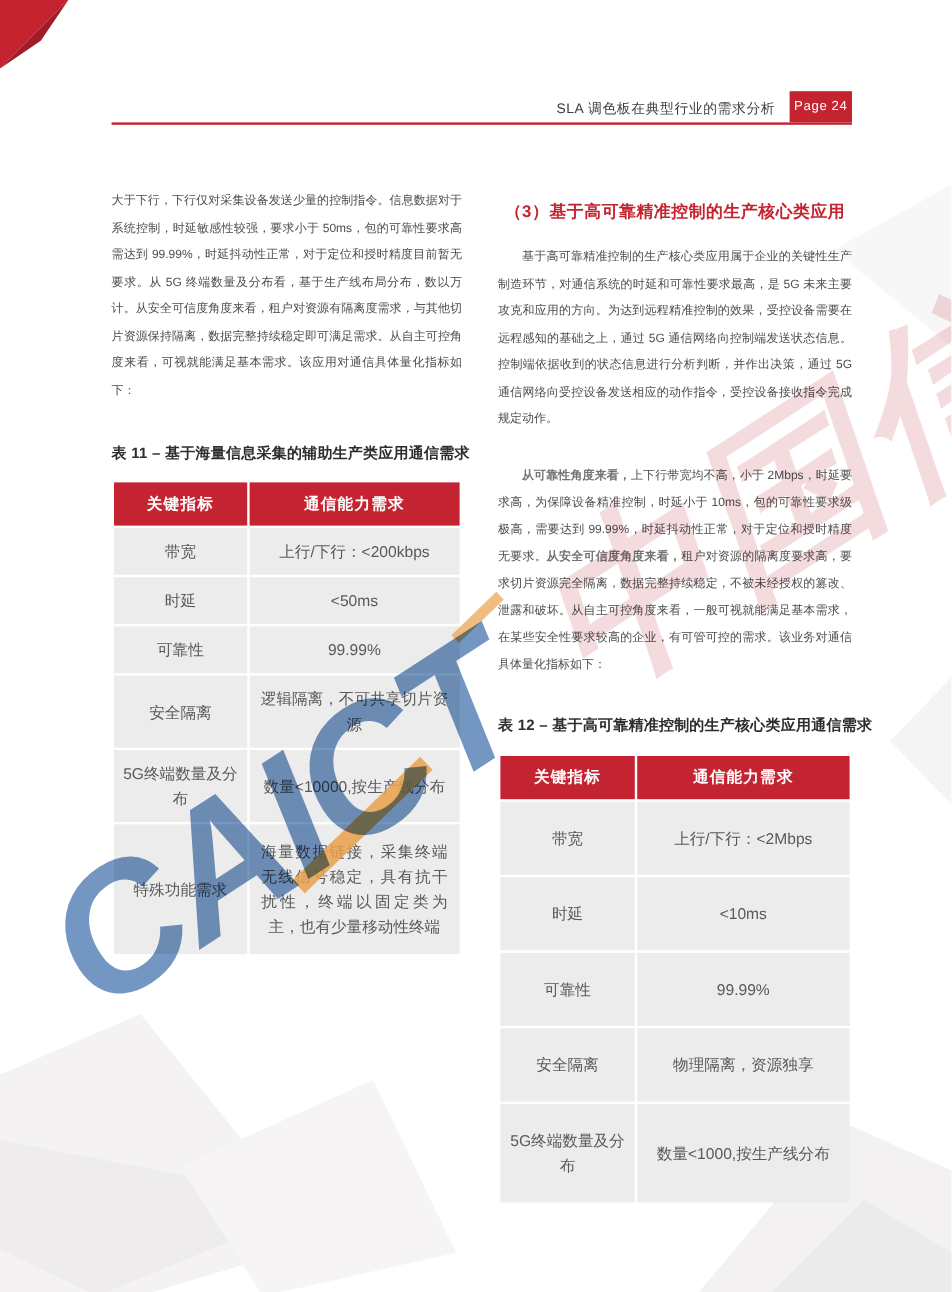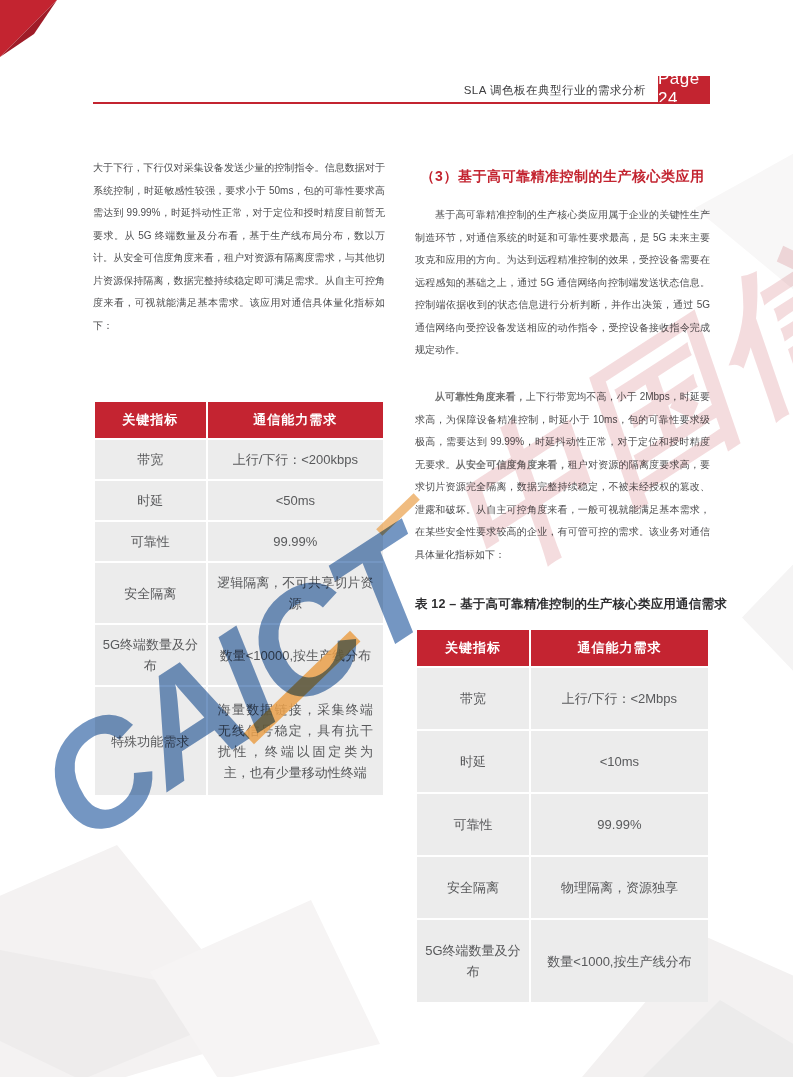--- a/index.html
+++ b/index.html
@@ -26,21 +26,21 @@
   
   .corner{position:absolute;top:0;left:0;width:0;height:0;z-index:10;
     border-top:57px solid #c32430;border-right:57px solid transparent;}
   .corner-inner{position:absolute;top:0;left:0;width:57px;height:57px;z-index:11;
     background:#9f1c28;clip-path:polygon(57px 0,0 57px,34px 34px);}
   
   .header{position:absolute;left:93px;top:76px;width:617px;height:30px;z-index:10;}
   .header-text{position:absolute;right:64px;top:7px;font-size:11.5px;color:#3d3d3f;
     letter-spacing:0.5px;white-space:nowrap;}
   .page-badge{position:absolute;right:0;top:0;width:52px;height:26px;background:#c32430;
-    color:#ffffff;font-size:17px;display:flex;align-items:center;justify-content:center;
+    color:#ffffff;font-size:11px;display:flex;align-items:center;justify-content:center;
     letter-spacing:0.5px;}
   .header-rule{position:absolute;left:0;top:26px;width:617px;height:2px;background:#c32430;}
   
   .watermark{position:absolute;left:55px;top:730px;z-index:6;pointer-events:none;
     transform:rotate(-33deg);transform-origin:left center;white-space:nowrap;
     font-weight:bold;font-style:italic;font-size:148px;line-height:148px;
     mix-blend-mode:multiply;}
   .wm-latin{color:rgba(62,110,171,0.72);letter-spacing:-4px;}
   .wm-cjk{color:rgba(198,80,88,0.20);letter-spacing:6px;margin-left:14px;}
   .stripe{position:absolute;z-index:5;pointer-events:none;background:#eaa04a;opacity:0.85;}
@@ -99,20 +99,21 @@
 
   <div class="stripe stripe-1"></div>
   <div class="stripe stripe-2"></div>
   <div class="watermark">
     <span class="wm-latin">CAICT</span>
     <span class="wm-cjk">中国信通院</span>
   </div>
 
   <div class="col col-left para pos-left-para">大于下行，下行仅对采集设备发送少量的控制指令。信息数据对于系统控制，时延敏感性较强，要求小于 50ms，包的可靠性要求高需达到 99.99%，时延抖动性正常，对于定位和授时精度目前暂无要求。从 5G 终端数量及分布看，基于生产线布局分布，数以万计。从安全可信度角度来看，租户对资源有隔离度需求，与其他切片资源保持隔离，数据完整持续稳定即可满足需求。从自主可控角度来看，可视就能满足基本需求。该应用对通信具体量化指标如下：</div>
 
+  <div class="pos-left-caption table-caption">表 11 – 基于海量信息采集的辅助生产类应用通信需求</div>
 
   <div class="pos-left-table">
     <table class="req-table t11">
       <thead>
         <tr>
           <th>关键指标</th>
           <th>通信能力需求</th>
         </tr>
       </thead>
       <tbody>

